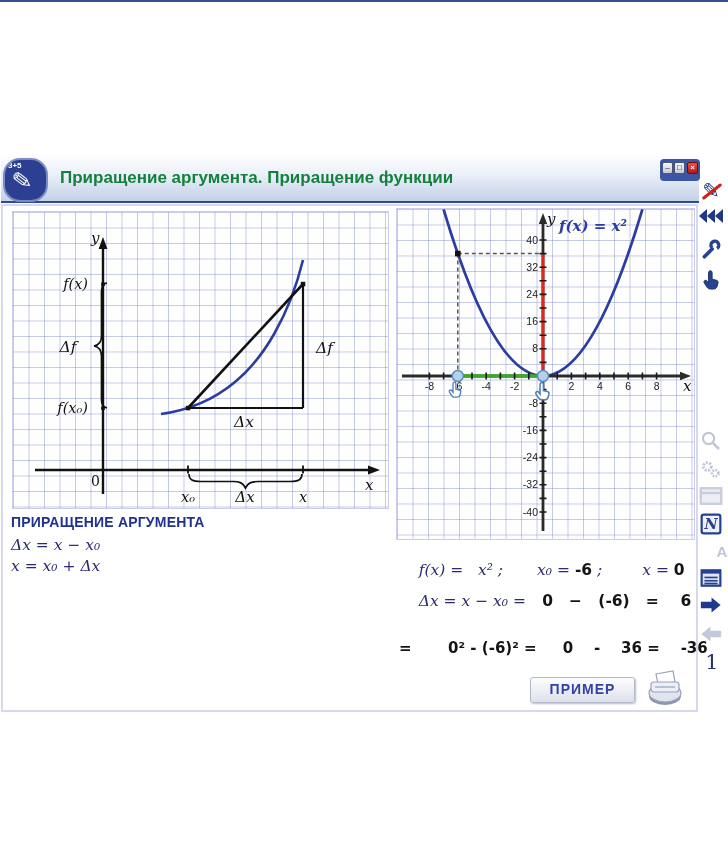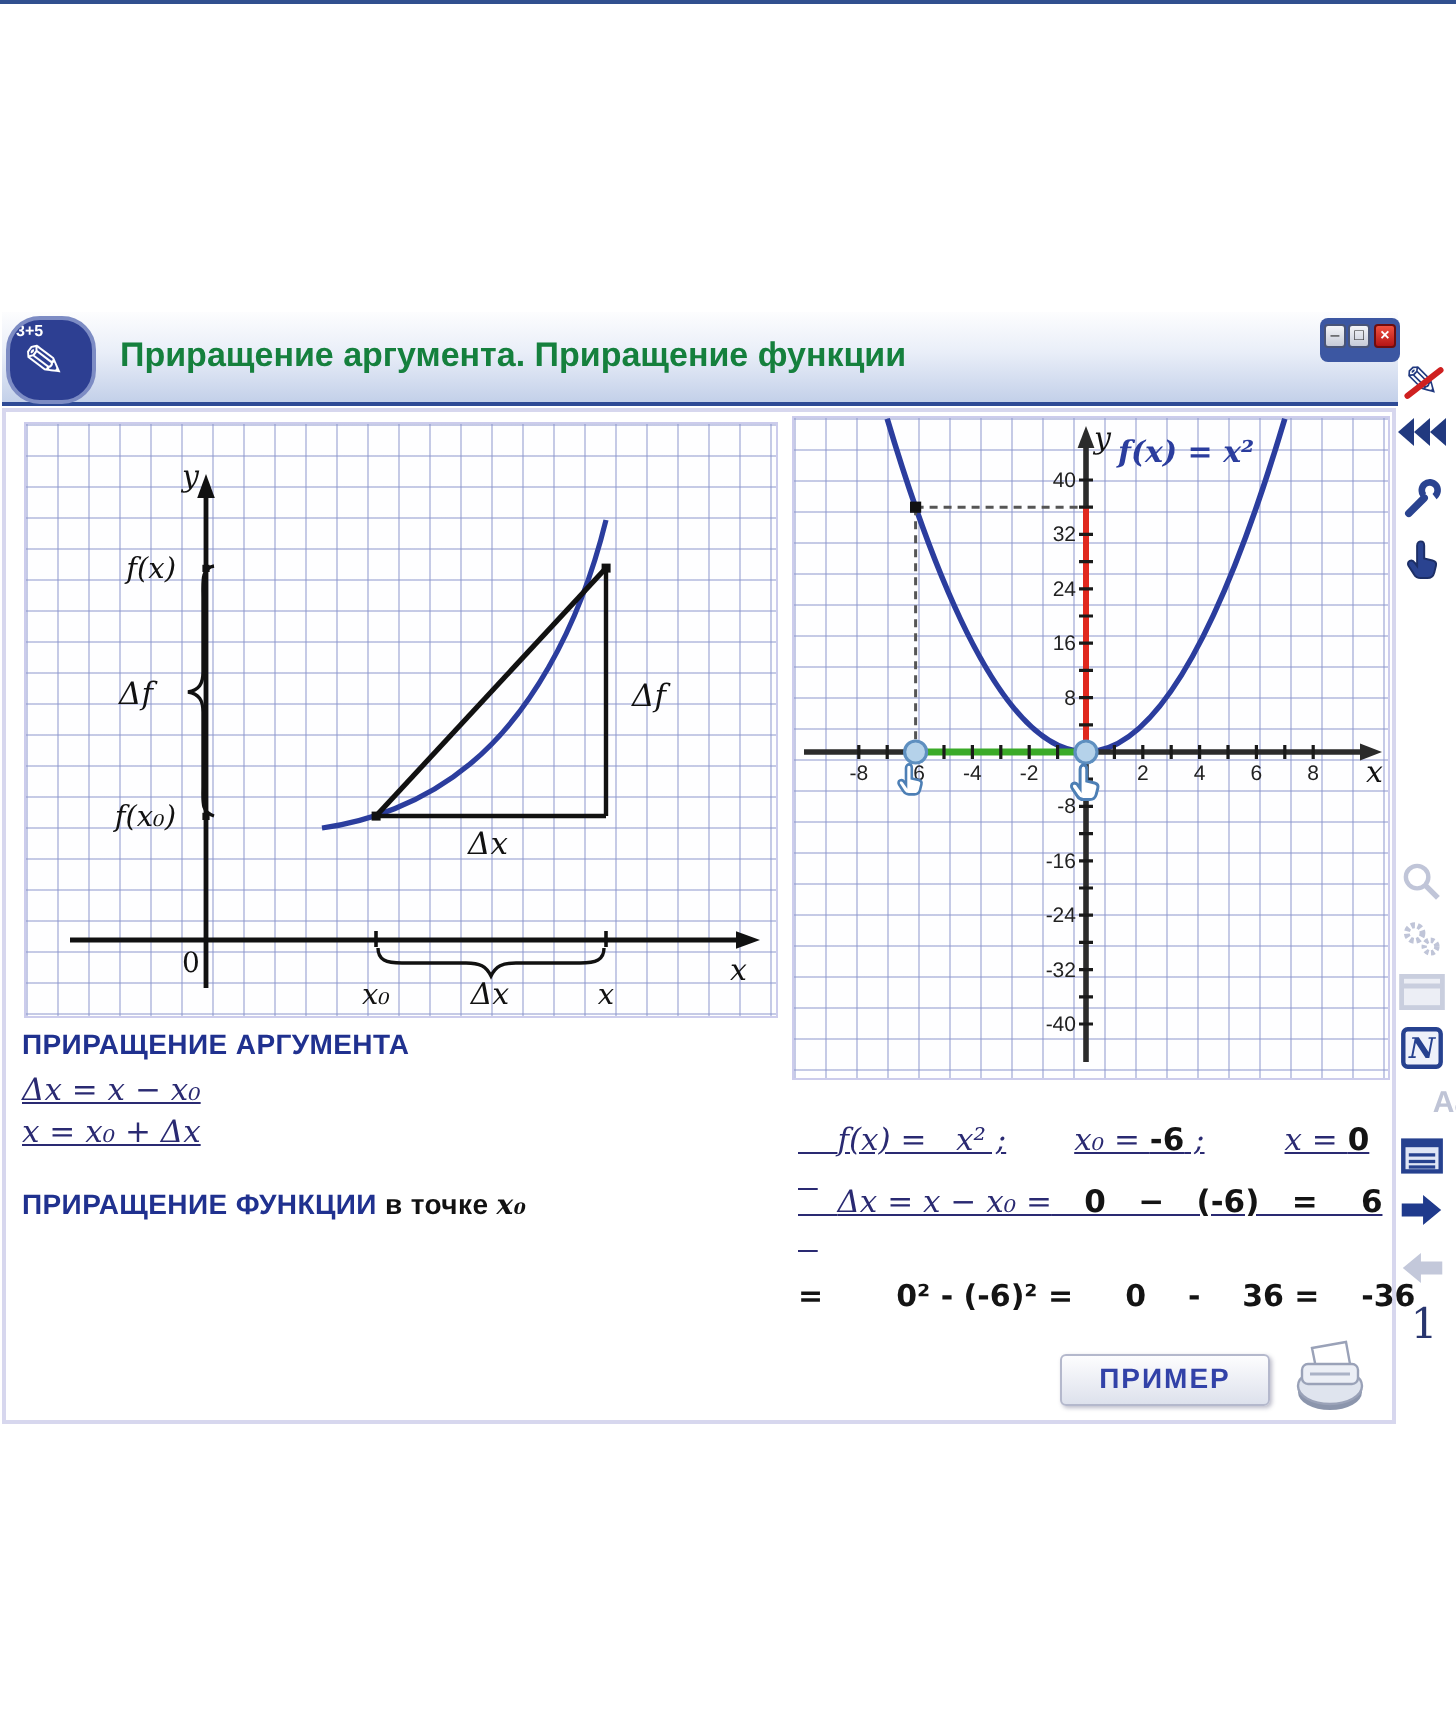--- a/index.html
+++ b/index.html
@@ -36,21 +36,21 @@
     background-size:15.5px 15.5px;}
   .lg{left:9px;top:5px;width:375px;height:296px;}
   .rg{left:393px;top:2px;width:297px;height:330px;}
   .gridpanel svg{position:absolute;left:0;top:0;}
 
   
   .mh{position:absolute;color:#20318f;font-size:14px;font-weight:bold;letter-spacing:.2px;}
   .mh .blk{color:#111;}
   .mh .var{font-family:"DejaVu Serif",serif;font-style:italic;font-weight:bold;color:#111;}
   .mf{position:absolute;font-family:"DejaVu Serif",serif;font-style:italic;
-      color:#2a2a72;font-size:15.5px;white-space:pre;text-decoration:underline;}
+      color:#2a2a72;font-size:15.5px;white-space:pre;}
   .mf .val, .vline{font-family:"DejaVu Sans",sans-serif;font-style:normal;font-weight:bold;
       color:#141414;white-space:pre;}
   .vline{position:absolute;font-size:15px;}
 
   
   .example-btn{position:absolute;left:530px;top:677px;width:103px;height:24px;
     background:linear-gradient(#fdfdfe,#dde1ec);border:1px solid #b4b8cc;border-radius:3px;
     box-shadow:1px 1px 2px rgba(60,60,100,.35);color:#3242a8;font-weight:bold;
     font-size:14px;letter-spacing:1px;text-align:center;line-height:22px;cursor:pointer;}
   .printer{position:absolute;left:644px;top:666px;}
@@ -178,23 +178,20 @@
       <g transform="translate(135,171) scale(1.15)">
         <path d="M7,10 L7,4 C7,2.6 8,2.2 8.5,2.2 C9.3,2.2 9.9,2.8 9.9,4 L9.9,9.2 L13.3,10 C14.5,10.3 15,11 14.7,12.2 L14,15 C13.6,16.5 12.6,17.2 11.2,17.2 L8.4,17.2 C7.2,17.2 6.3,16.6 5.7,15.6 L3.6,12.4 C3,11.4 3.2,10.6 4,10.2 C4.7,9.9 5.5,10.1 6,10.9 L7,12.3 Z" fill="#ffffff" stroke="#4d7fb5" stroke-width="1.3"></path>
       </g>
     </svg>
   </div>
 
   <div class="mh" style="left:8px;top:308px;">ПРИРАЩЕНИЕ АРГУМЕНТА</div>
   <div class="mf" style="left:8px;top:330px;">Δx = x − x₀</div>
   <div class="mf" style="left:8px;top:351px;">x = x₀ + Δx</div>
 
-  <div class="mh" style="left:8px;top:388px;">
-    <span>ПРИРАЩЕНИЕ ФУНКЦИИ</span><span class="blk"> в точке </span><span class="var">x₀</span>
-  </div>
 
   <div class="mf" style="left:396px;top:337px;">
     <span>f(x) =   x² ;</span><span style="margin-left:34px">x₀ = </span><span class="val">-6</span><span> ;</span><span style="margin-left:40px">x = </span><span class="val">0</span>
   </div>
   <div class="mf" style="left:396px;top:368px;">
     <span>Δx = x − x₀ =</span><span class="val">   0   −   (-6)   =    6</span>
   </div>
   <div class="vline" style="left:396px;top:433px;">=       0² - (-6)² =     0    -    36 =    -36</div>
 </div>
 

